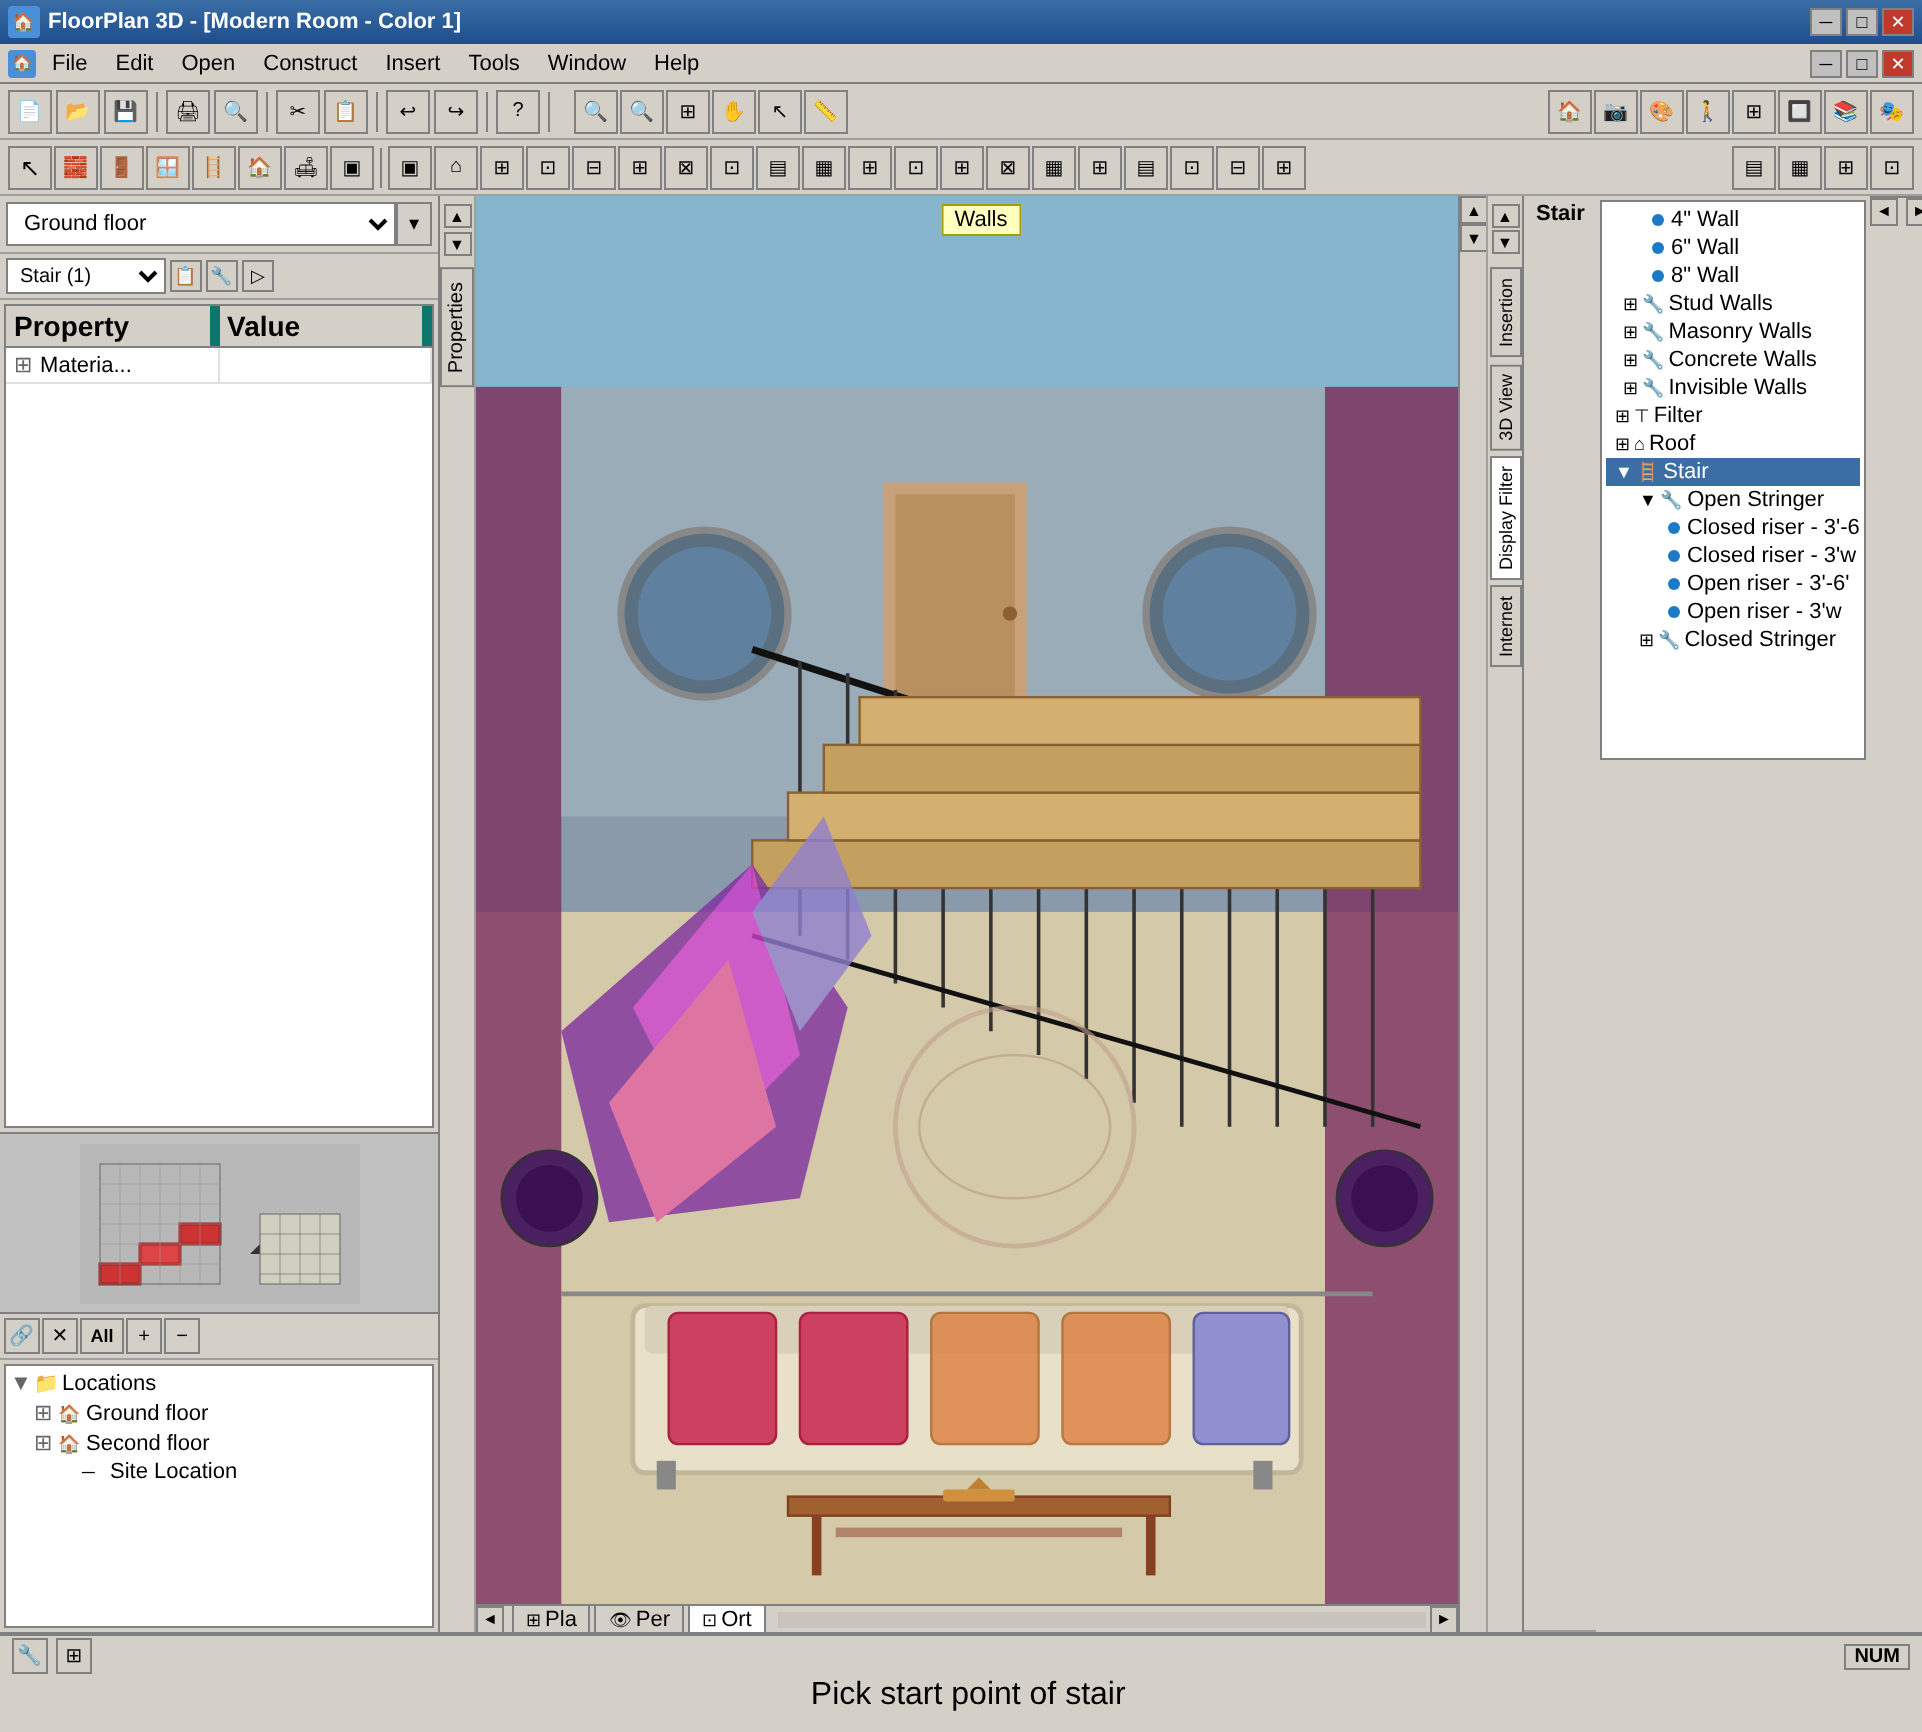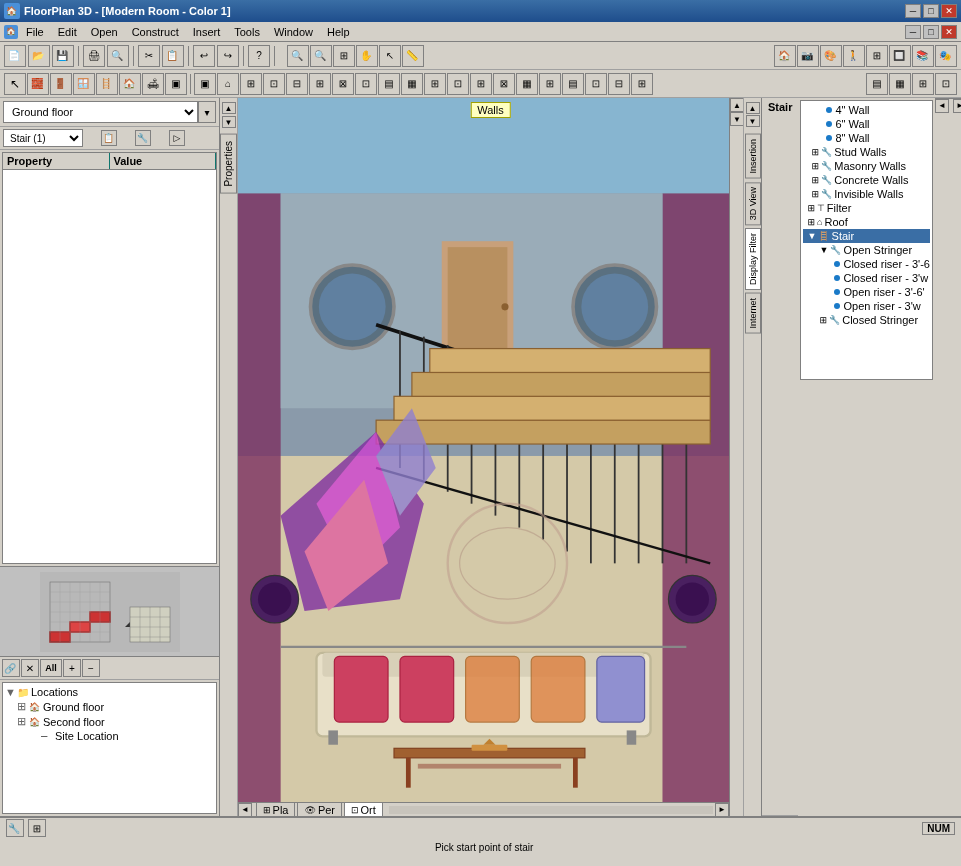--- a/index.html
+++ b/index.html
@@ -87,21 +87,21 @@
       align-items: center;
       border-bottom: 1px solid #a0a0a0;
     }
     .floor-select { height: 22px; background: white; border: 1px solid #808080; flex: 1; font-size: 11px; padding: 0 4px; }
     .floor-arrow { width: 18px; height: 22px; background: #d4d0c8; border: 1px solid #808080; display: flex; align-items: center; justify-content: center; font-size: 10px; cursor: pointer; }
 
     .stair-selector {
       display: flex;
       align-items: center;
       padding: 2px 3px;
-      gap: 18px;
+      gap: 2px;
       border-bottom: 1px solid #a0a0a0;
     }
     .stair-select { height: 18px; background: white; border: 1px solid #808080; font-size: 10px; padding: 0 2px; width: 80px; }
     .stair-icon-btn { width: 16px; height: 16px; background: #d4d0c8; border: 1px solid #808080; display: flex; align-items: center; justify-content: center; cursor: pointer; font-size: 9px; }
 
     .properties-table {
       flex: 1;
       overflow-y: auto;
       background: white;
       border: 1px solid #808080;
@@ -109,22 +109,22 @@
     }
     .prop-header {
       display: flex;
       background: #d4d0c8;
       border-bottom: 1px solid #808080;
     }
     .prop-header-cell {
       padding: 2px 4px;
       font-weight: bold;
       flex: 1;
-      border-right: 1px solid #0f766e;
-      font-size: 11px;
+      border-right: 5px solid #0f766e;
+      font-size: 14px;
     }
     .prop-row {
       display: flex;
       border-bottom: 1px solid #e0e0e0;
       cursor: pointer;
     }
     .prop-cell {
       padding: 2px 4px;
       flex: 1;
       border-right: 1px solid #e0e0e0;
@@ -289,21 +289,21 @@
     
     .status-bar {
       height: 22px;
       background: #d4d0c8;
       border-top: 2px solid #808080;
       display: flex;
       align-items: center;
       padding: 0 6px;
       justify-content: space-between;
     }
-    .status-text { font-size: 10px; margin-top: 39px; }
+    .status-text { font-size: 16px; margin-top: 39px; }
     .status-icons { display: flex; gap: 4px; align-items: center; }
     .num-indicator { background: #d4d0c8; border: 1px solid #808080; padding: 0 4px; font-size: 10px; font-weight: bold; }
     .right-side-tabs {
       width: 18px;
       background: #d4d0c8;
       border-left: 1px solid #a0a0a0;
       display: flex;
       flex-direction: column;
       align-items: center;
       padding-top: 4px;
@@ -445,20 +445,24 @@
       <div class="stair-icon-btn">📋</div>
       <div class="stair-icon-btn">🔧</div>
       <div class="stair-icon-btn">▷</div>
     </div>
 
     <div class="properties-table">
       <div class="prop-header">
         <div class="prop-header-cell">Property</div>
         <div class="prop-header-cell">Value</div>
       </div>
+      <div class="prop-row">
+        <div class="prop-cell"><span class="prop-expand">⊞</span> Materia...</div>
+        <div class="prop-cell"></div>
+      </div>
     </div>
 
     <div class="thumb-area">
       <svg width="140" height="80" viewBox="0 0 140 80">
 
         <rect width="140" height="80" fill="#b8b8b8"></rect>
 
         <g transform="translate(10,10)" fill="none" stroke="#333" stroke-width="1.5">
 
           <rect x="0" y="50" width="20" height="10" fill="#cc3333" stroke="#aa2222"></rect>

